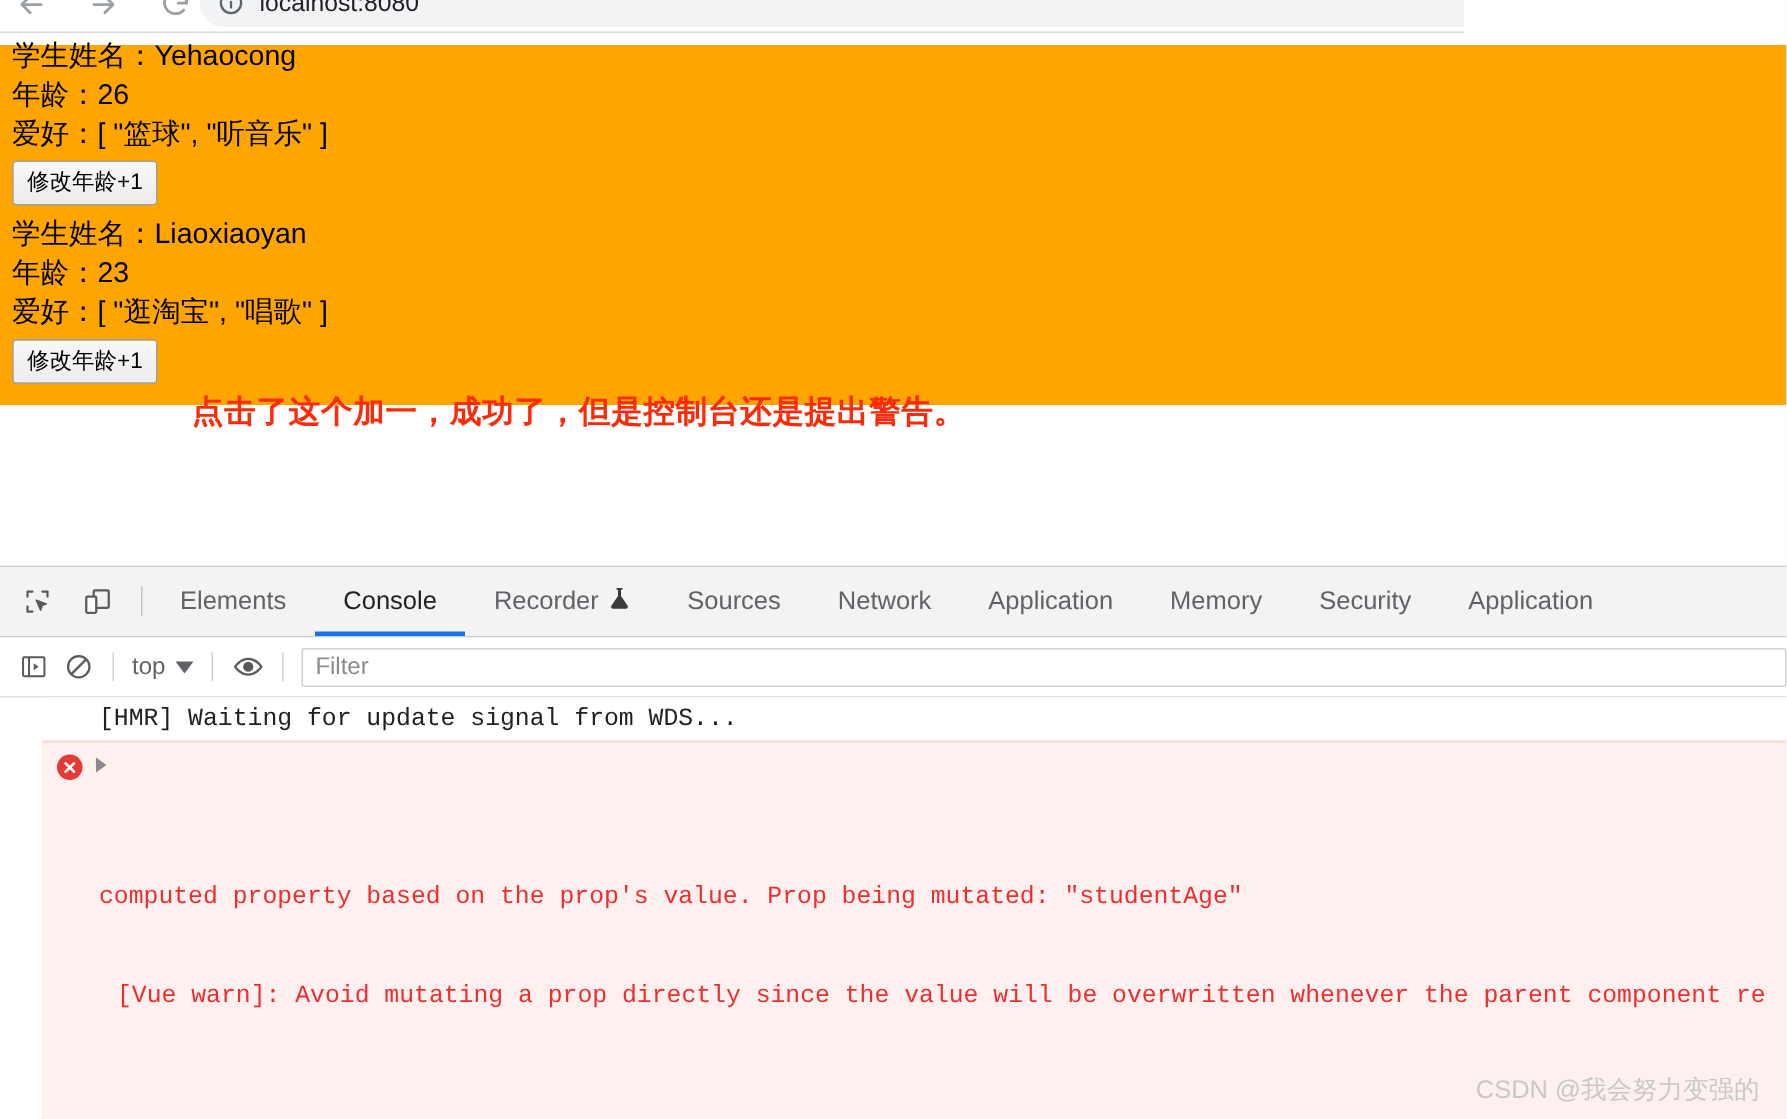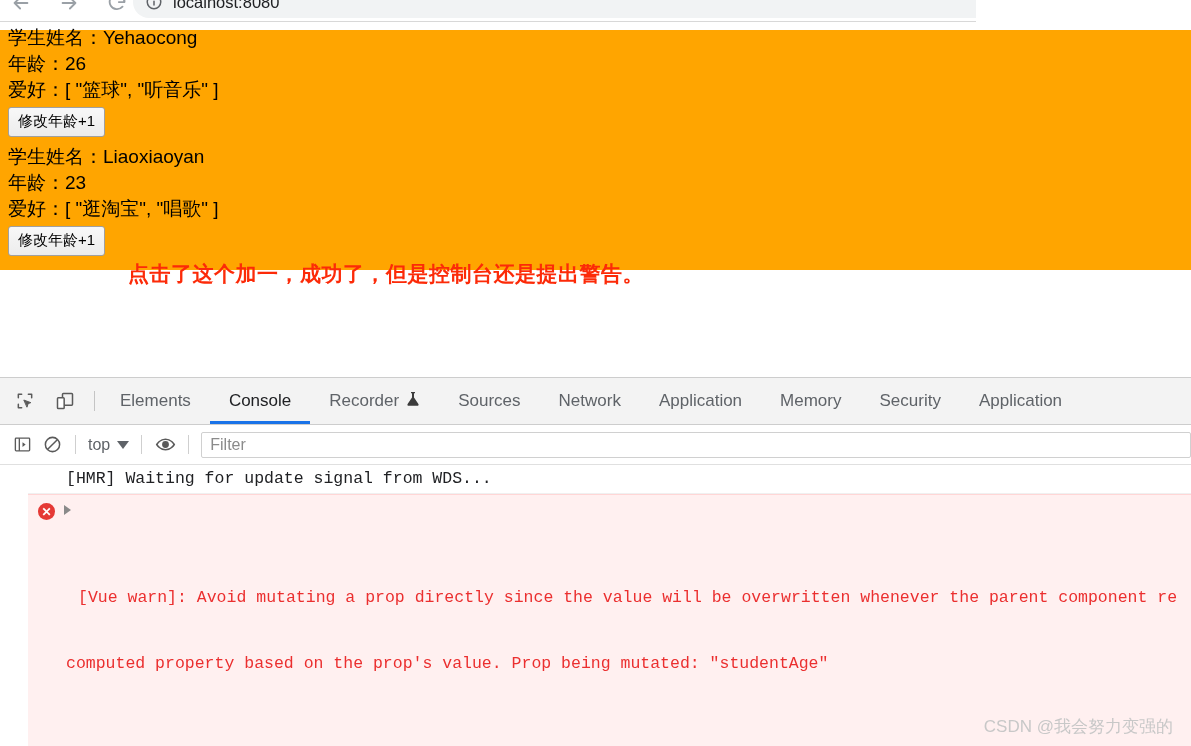--- a/index.html
+++ b/index.html
@@ -391,22 +391,22 @@
     <input class="filter-input" type="text" placeholder="Filter" style="">
   </div>
 
   <div class="console-body">
 
     <div class="msg info">[HMR] Waiting for update signal from WDS...</div>
 
     <div class="msg error">
       <div class="err-icon">✕</div>
       <div class="expand-tri"></div>
+      <div class="err-line">computed property based on the prop's value. Prop being mutated: "studentAge"</div>
       <div class="err-line err-first">[Vue warn]: Avoid mutating a prop directly since the value will be overwritten whenever the parent component re</div>
-      <div class="err-line">computed property based on the prop's value. Prop being mutated: "studentAge"</div>
       <div class="err-line">&nbsp;</div>
       
       
       
       
       
     </div>
 
     <div class="watermark">CSDN @我会努力变强的</div>
   </div>

